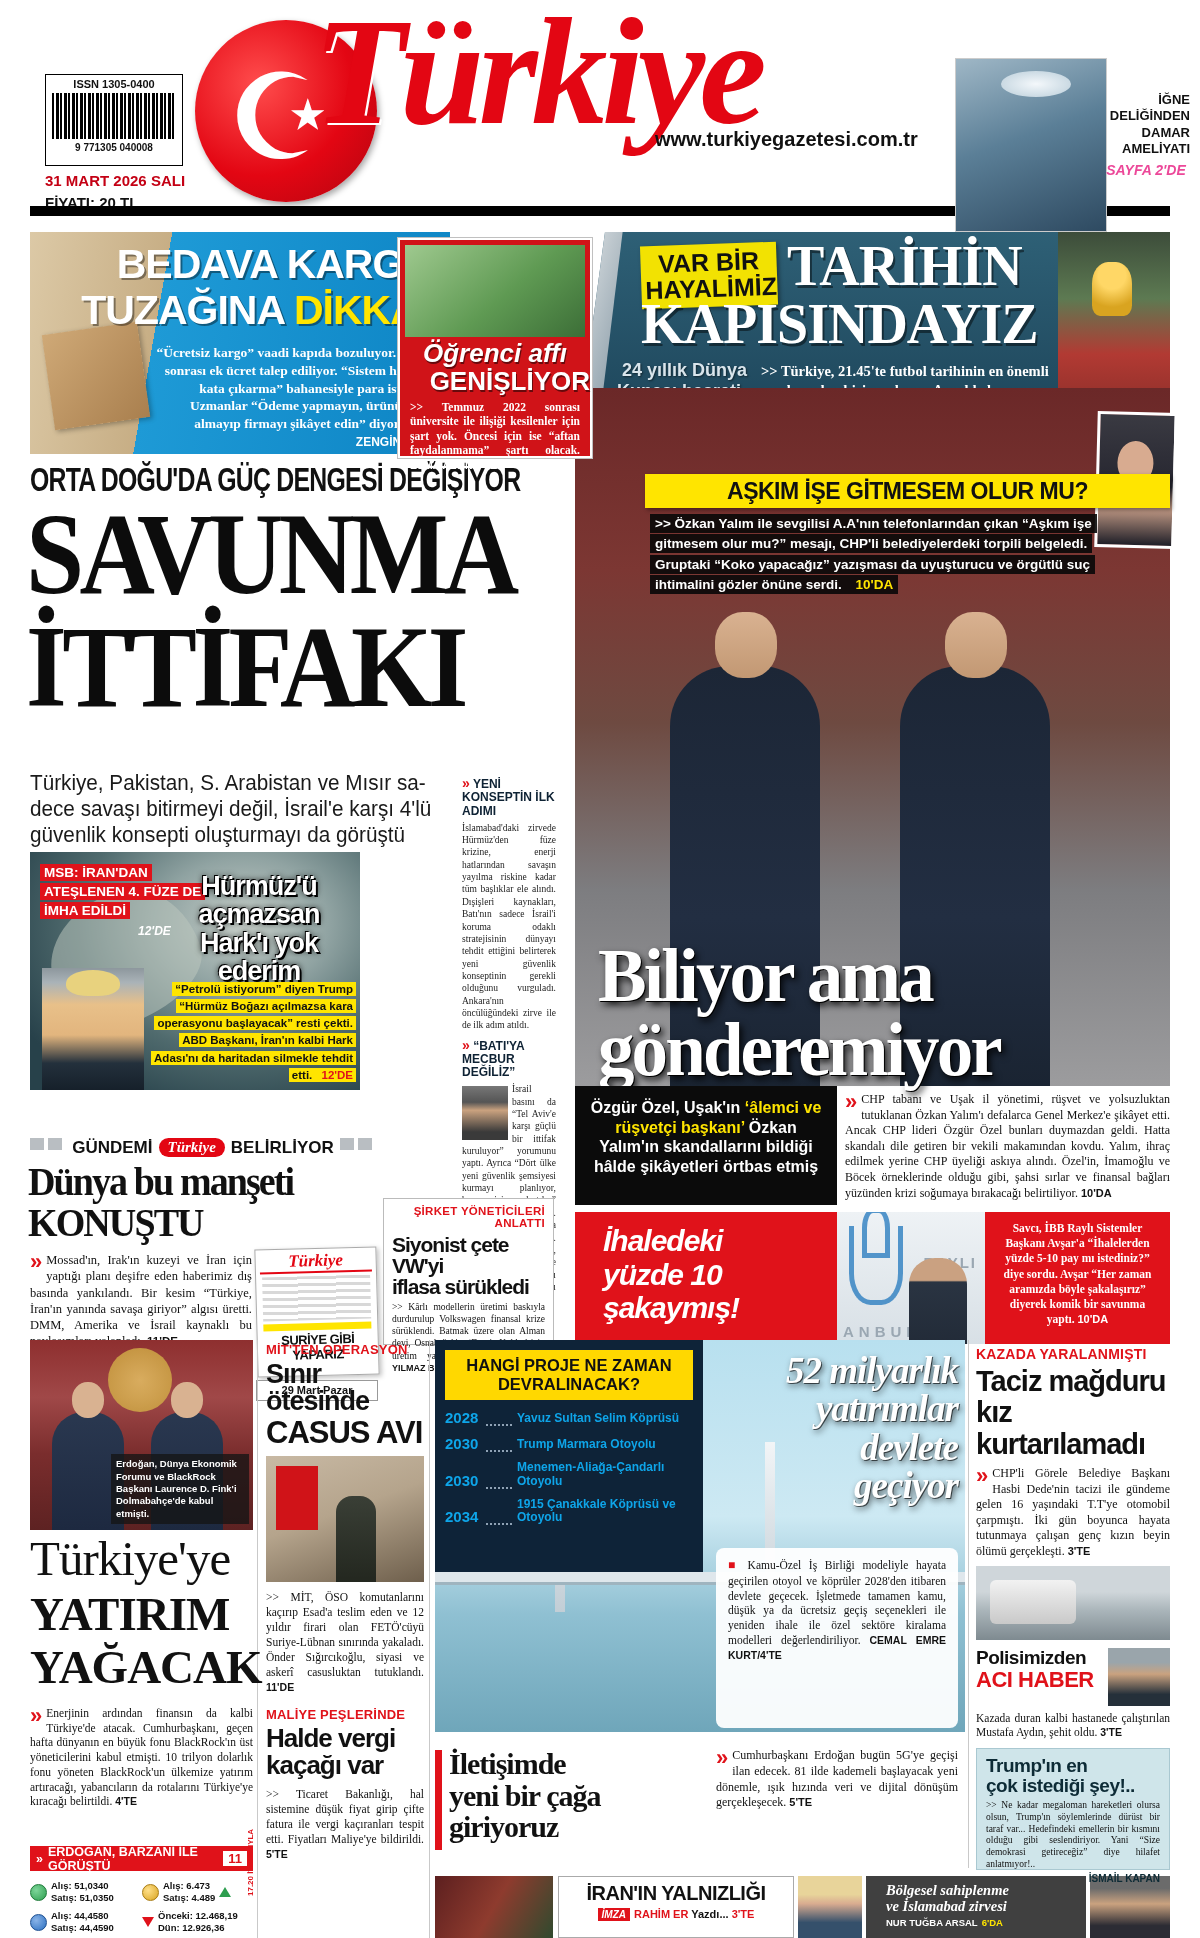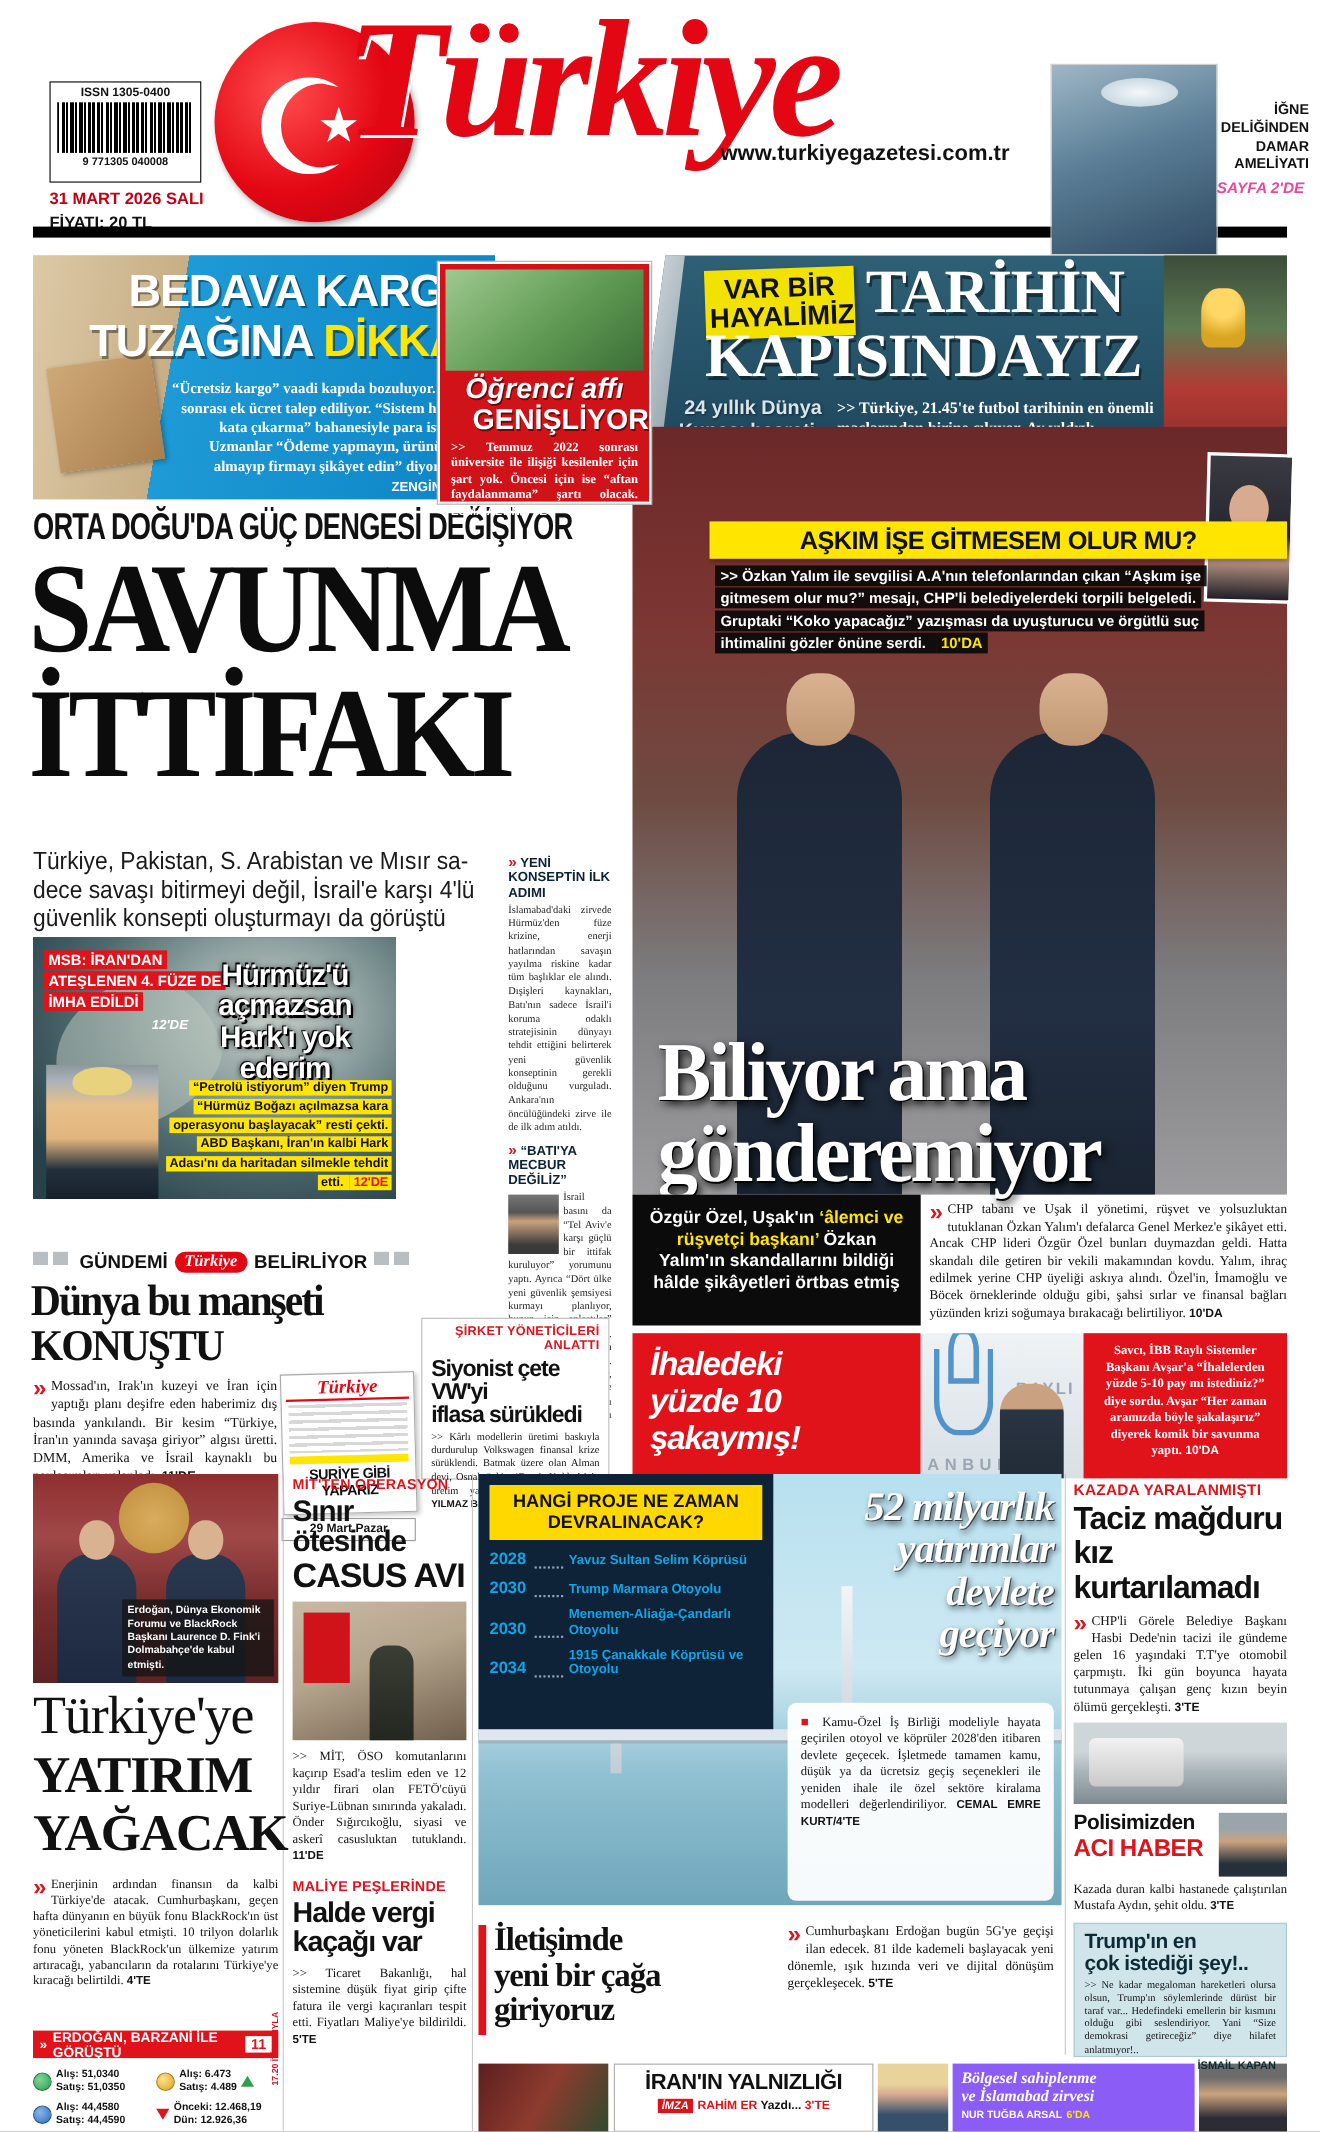--- a/index.html
+++ b/index.html
@@ -95,21 +95,21 @@
   .askbody span{background:rgba(8,8,8,.9);color:#fff;padding:2px 5px;box-decoration-break:clone;-webkit-box-decoration-break:clone}
   .askbody b{background:rgba(8,8,8,.9);color:#ffe500;padding:2px 5px}
   .woman{left:1096px;top:412px;width:74px;height:130px;border:3px solid #fff;background:linear-gradient(180deg,#3a3a42 0,#262630 55%,#caa08a 70%,#1f1f28 100%);transform:rotate(1.5deg);z-index:3}
   .woman:before{content:"";position:absolute;left:18px;top:26px;width:36px;height:44px;border-radius:50%;background:#d8ab90}
   .bilhead{left:598px;top:938px;width:575px;color:#fff;font:900 76px/0.98 "Liberation Serif",serif;letter-spacing:-3px;text-shadow:3px 4px 8px rgba(0,0,0,.85),1px 1px 0 #000;z-index:4;transform:scaleX(.96);transform-origin:left}
   .lead{left:575px;top:1086px;width:262px;height:119px;background:#0b0b0b;color:#fff;box-sizing:border-box;padding:12px 12px;text-align:center;font:800 16px/1.22 "Liberation Sans";z-index:5}
   .lead .hl{color:#ffe500}
   .bilbody{left:845px;top:1092px;width:325px;font:400 12px/1.3 "Liberation Serif",serif;text-align:justify}
   .bilbody b{font-family:"Liberation Sans";font-size:11px}
   
-  .ihale{left:575px;top:1212px;width:262px;height:132px;background:#e0121a;color:#fff;box-sizing:border-box;padding:12px 16px;font:italic 900 30px/1.12 "Liberation Sans";letter-spacing:-1px}
+  .ihale{left:575px;top:1212px;width:262px;height:132px;background:#e0121a;color:#fff;box-sizing:border-box;padding:12px 28px;font:italic 900 30px/1.12 "Liberation Sans";letter-spacing:-1px}
   .podium{left:837px;top:1212px;width:148px;height:132px;background:linear-gradient(180deg,#eef2f5,#d8e0e6);overflow:hidden}
   .ptxt{position:absolute;color:#9aa7b2;font:800 15px "Liberation Sans";letter-spacing:2px}
   .tulip{position:absolute;left:12px;top:14px;width:44px;height:74px;border:5px solid #2d7fc1;border-top-width:0;border-radius:0 0 40% 40%;opacity:.8}
   .tulip:before{content:"";position:absolute;left:8px;top:-18px;width:18px;height:40px;border:5px solid #2d7fc1;border-radius:40% 40% 0 0}
   .speaker{position:absolute;right:18px;bottom:0;width:58px;height:86px;background:linear-gradient(180deg,#caa181 0 26%,#2a3442 28%,#222b38 100%);border-radius:26px 26px 0 0}
   .savci{left:985px;top:1212px;width:185px;height:132px;background:#e0121a;color:#fff;box-sizing:border-box;padding:9px 10px;text-align:center;font:700 11.5px/1.32 "Liberation Serif",serif}
   .savci b{font-family:"Liberation Sans";font-size:11px}
   
   .mband{left:30px;top:1138px;width:346px;height:24px;display:flex;align-items:flex-start;gap:6px}
   .mband .bar{flex:1;height:12px;background:repeating-linear-gradient(90deg,#b9bec2 0 14px,#fff 14px 18px)}
@@ -181,21 +181,21 @@
   .bodyD2{left:716px;top:1748px;width:242px;font:400 12px/1.32 "Liberation Serif",serif;text-align:justify}
   .bodyD2 b{font-family:"Liberation Sans";font-size:11px}
   
   .photoC{left:435px;top:1876px;width:118px;height:62px;background:linear-gradient(120deg,#5c1f1f,#8e3b2e 50%,#304a2e)}
   .iranbox{left:558px;top:1876px;width:236px;height:62px;border:1px solid #aaa;box-sizing:border-box;text-align:center;padding-top:6px;background:#fff}
   .irant{font:900 20px/1 "Liberation Sans";letter-spacing:-.5px}
   .iranb{margin-top:5px;font:700 11px "Liberation Sans"}
   .iranb .imza{background:#e0121a;color:#fff;font:italic 900 10px "Liberation Sans";padding:1px 4px;margin-right:4px}
   .iranb .red{color:#e0121a;font-weight:900}
   .wphoto{left:798px;top:1876px;width:64px;height:62px;background:linear-gradient(180deg,#e8d49a 0 30%,#d8ab90 45%,#35506b 75%)}
-  .bolge{left:866px;top:1876px;width:220px;height:62px;background:#8b5cf6;color:#fff;box-sizing:border-box;padding:6px 8px}
+  .bolge{left:866px;top:1876px;width:220px;height:62px;background:#404040;color:#fff;box-sizing:border-box;padding:6px 20px}
   .bolget{font:italic 800 14.5px/1.12 "Liberation Serif",serif}
   .bolgeb{margin-top:3px;font:900 9.5px "Liberation Sans"}
   .bolgeb .pgy{color:#ffe500;margin-left:4px}
   .kapanphoto{left:1090px;top:1876px;width:80px;height:62px;background:linear-gradient(180deg,#6b6b6b 0 20%,#caa27f 45%,#2c2c34 80%)}
   
   .colE{left:976px;top:1346px;width:194px}
   .tE{font:900 29px/1.08 "Liberation Sans";letter-spacing:-1px;margin-top:4px}
   .bodyE{font:400 12px/1.3 "Liberation Serif",serif;text-align:justify;margin-top:6px}
   .bodyE b{font-family:"Liberation Sans";font-size:11px}
   .photoE{width:194px;height:74px;margin-top:6px;background:linear-gradient(180deg,#cfd6da 0 35%,#aab5ba 60%,#7e8a90 100%)}

